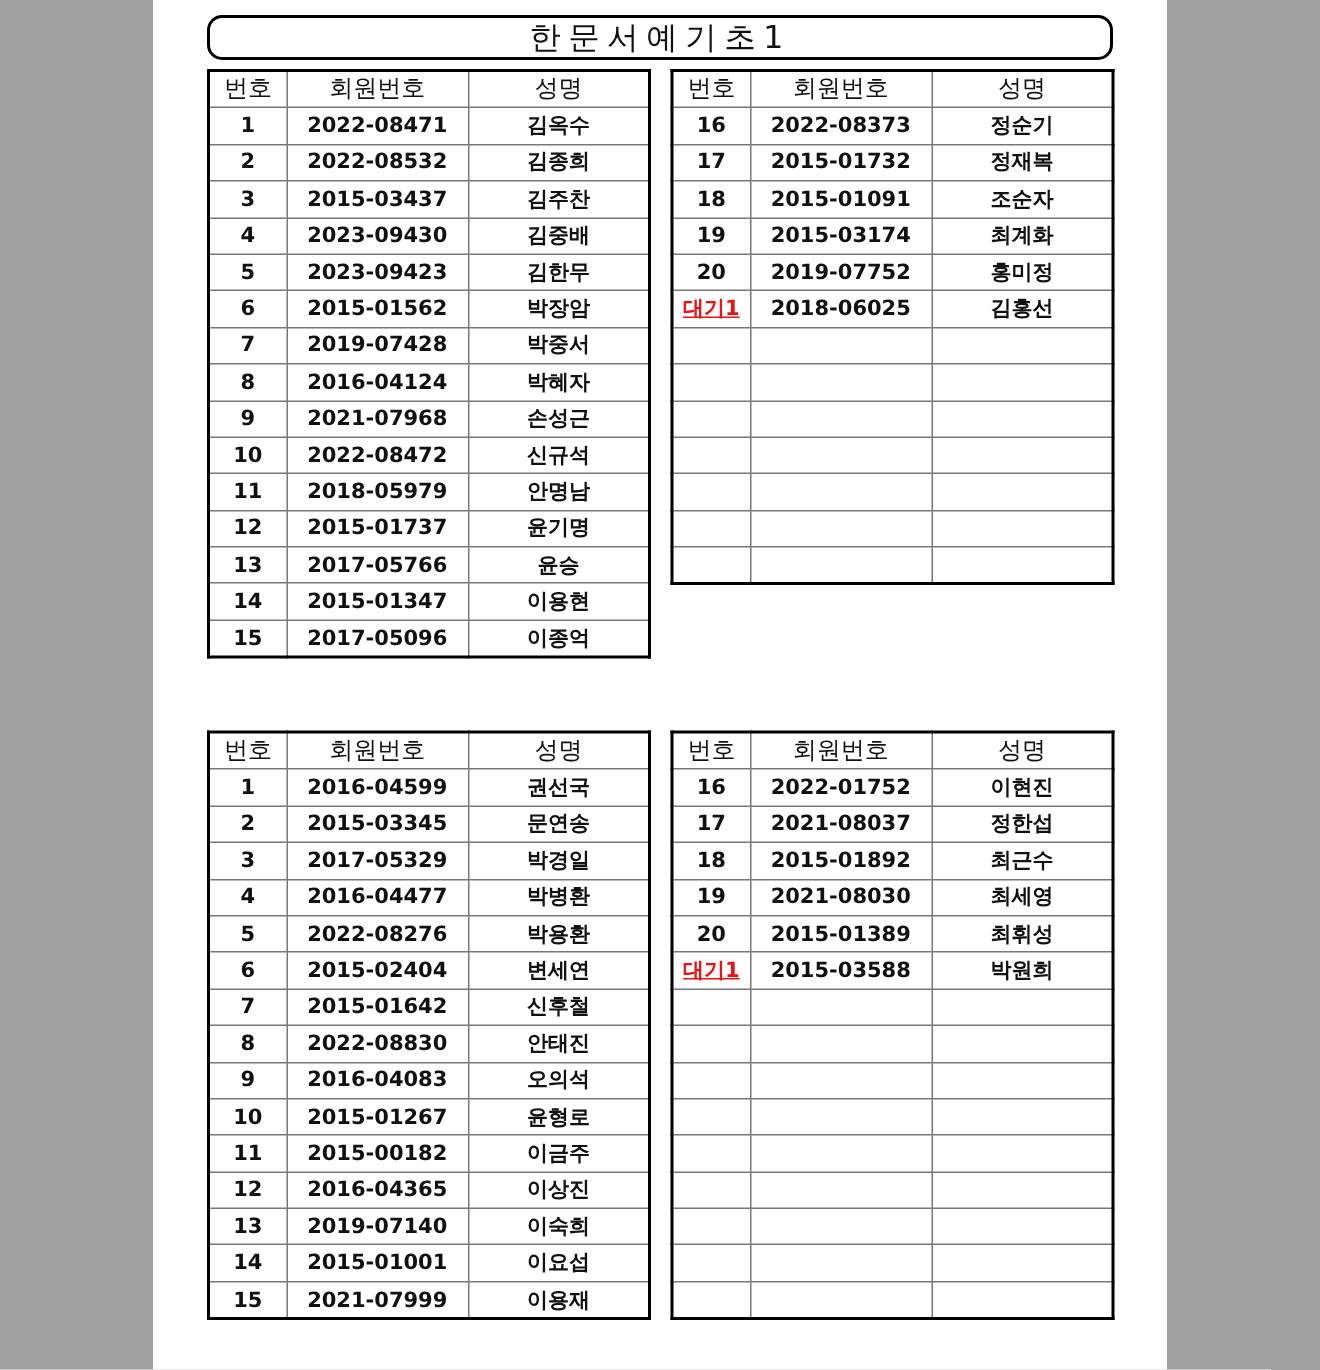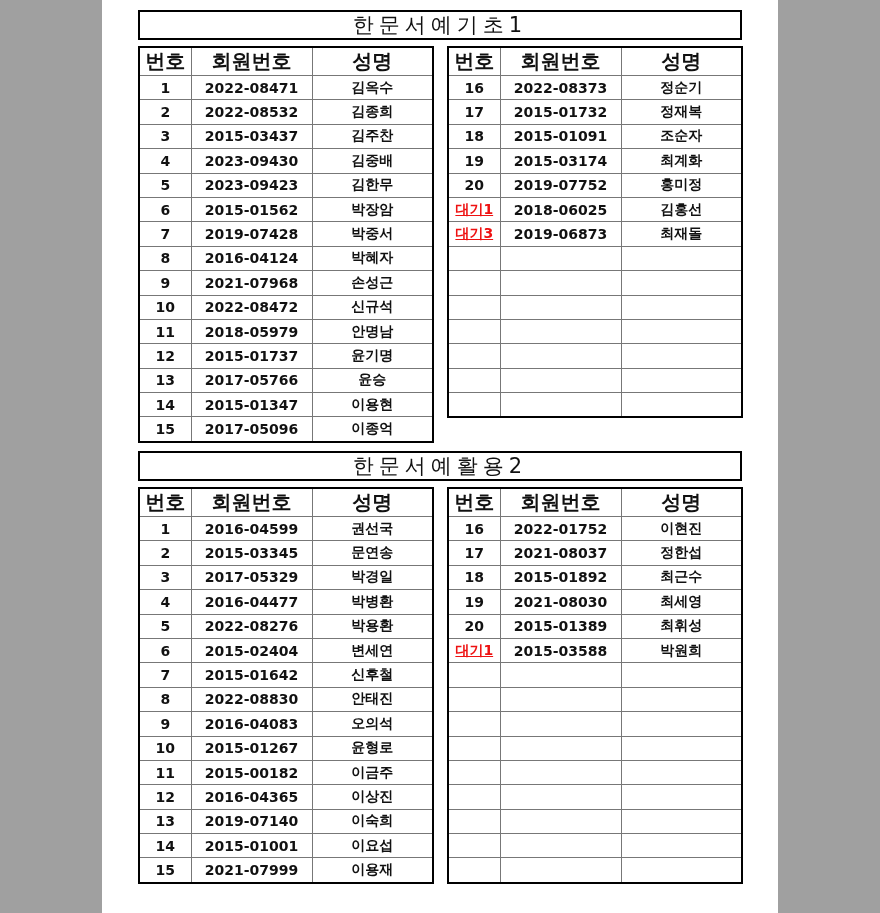--- a/index.html
+++ b/index.html
@@ -17,33 +17,33 @@
     font-size: 21px; letter-spacing: 5px; color: #111;
   }
   table.roster {
     position: absolute; border-collapse: collapse; border: 2.5px solid #000;
     table-layout: fixed; background: #fff;
   }
   table.roster td, table.roster th {
     border: 1px solid #777; height: 23.4px; padding: 0; text-align: center; vertical-align: middle;
     font-size: 14px; color: #111; white-space: nowrap; overflow: hidden;
   }
-  table.roster th { font-weight: bold; font-size: 20px; }
+  table.roster th { font-weight: normal; font-size: 16px; }
   table.roster td { font-weight: bold; }
   table.roster col.c-no { width: 52px; }
   table.roster col.c-id { width: 121px; }
   table.roster col.c-name { width: 121px; }
   td.waitlist { color: #ee1111; text-decoration: underline; }
 </style>
 </head>
 <body>
 
 <div class="page">
 
-  <div class="title-box" style="top:10px;">한문서예기초1</div>
+  <div class="title-box" style="top:10px;border-radius:10px;">한문서예기초1</div>
   <table class="roster" style="left:36px; top:46px; width:296px;">
     <colgroup>
         <col class="c-no">
         <col class="c-id">
         <col class="c-name">
       </colgroup>
     <thead>
         <tr>
       <th>번호</th>
       <th>회원번호</th>
@@ -166,25 +166,20 @@
           <td>20</td>
           <td>2019-07752</td>
           <td>홍미정</td>
         </tr>
         <tr>
           <td class="waitlist" style="color: rgb(238, 17, 17);">대기1</td>
           <td>2018-06025</td>
           <td>김홍선</td>
         </tr>
         <tr>
-          <td class="waitlist" style="color: rgb(238, 17, 17);">대기3</td>
-          <td>2019-06873</td>
-          <td>최재돌</td>
-        </tr>
-        <tr>
           <td></td>
           <td></td>
           <td></td>
         </tr>
         <tr>
           <td></td>
           <td></td>
           <td></td>
         </tr>
         <tr>
@@ -208,21 +203,20 @@
           <td></td>
         </tr>
         <tr>
           <td></td>
           <td></td>
           <td></td>
         </tr>
       </tbody>
   </table>
 
-  <div class="title-box" style="top:451px;">한문서예활용2</div>
   <table class="roster" style="left:36px; top:487px; width:296px;">
     <colgroup>
         <col class="c-no">
         <col class="c-id">
         <col class="c-name">
       </colgroup>
     <thead>
         <tr>
       <th>번호</th>
       <th>회원번호</th>

